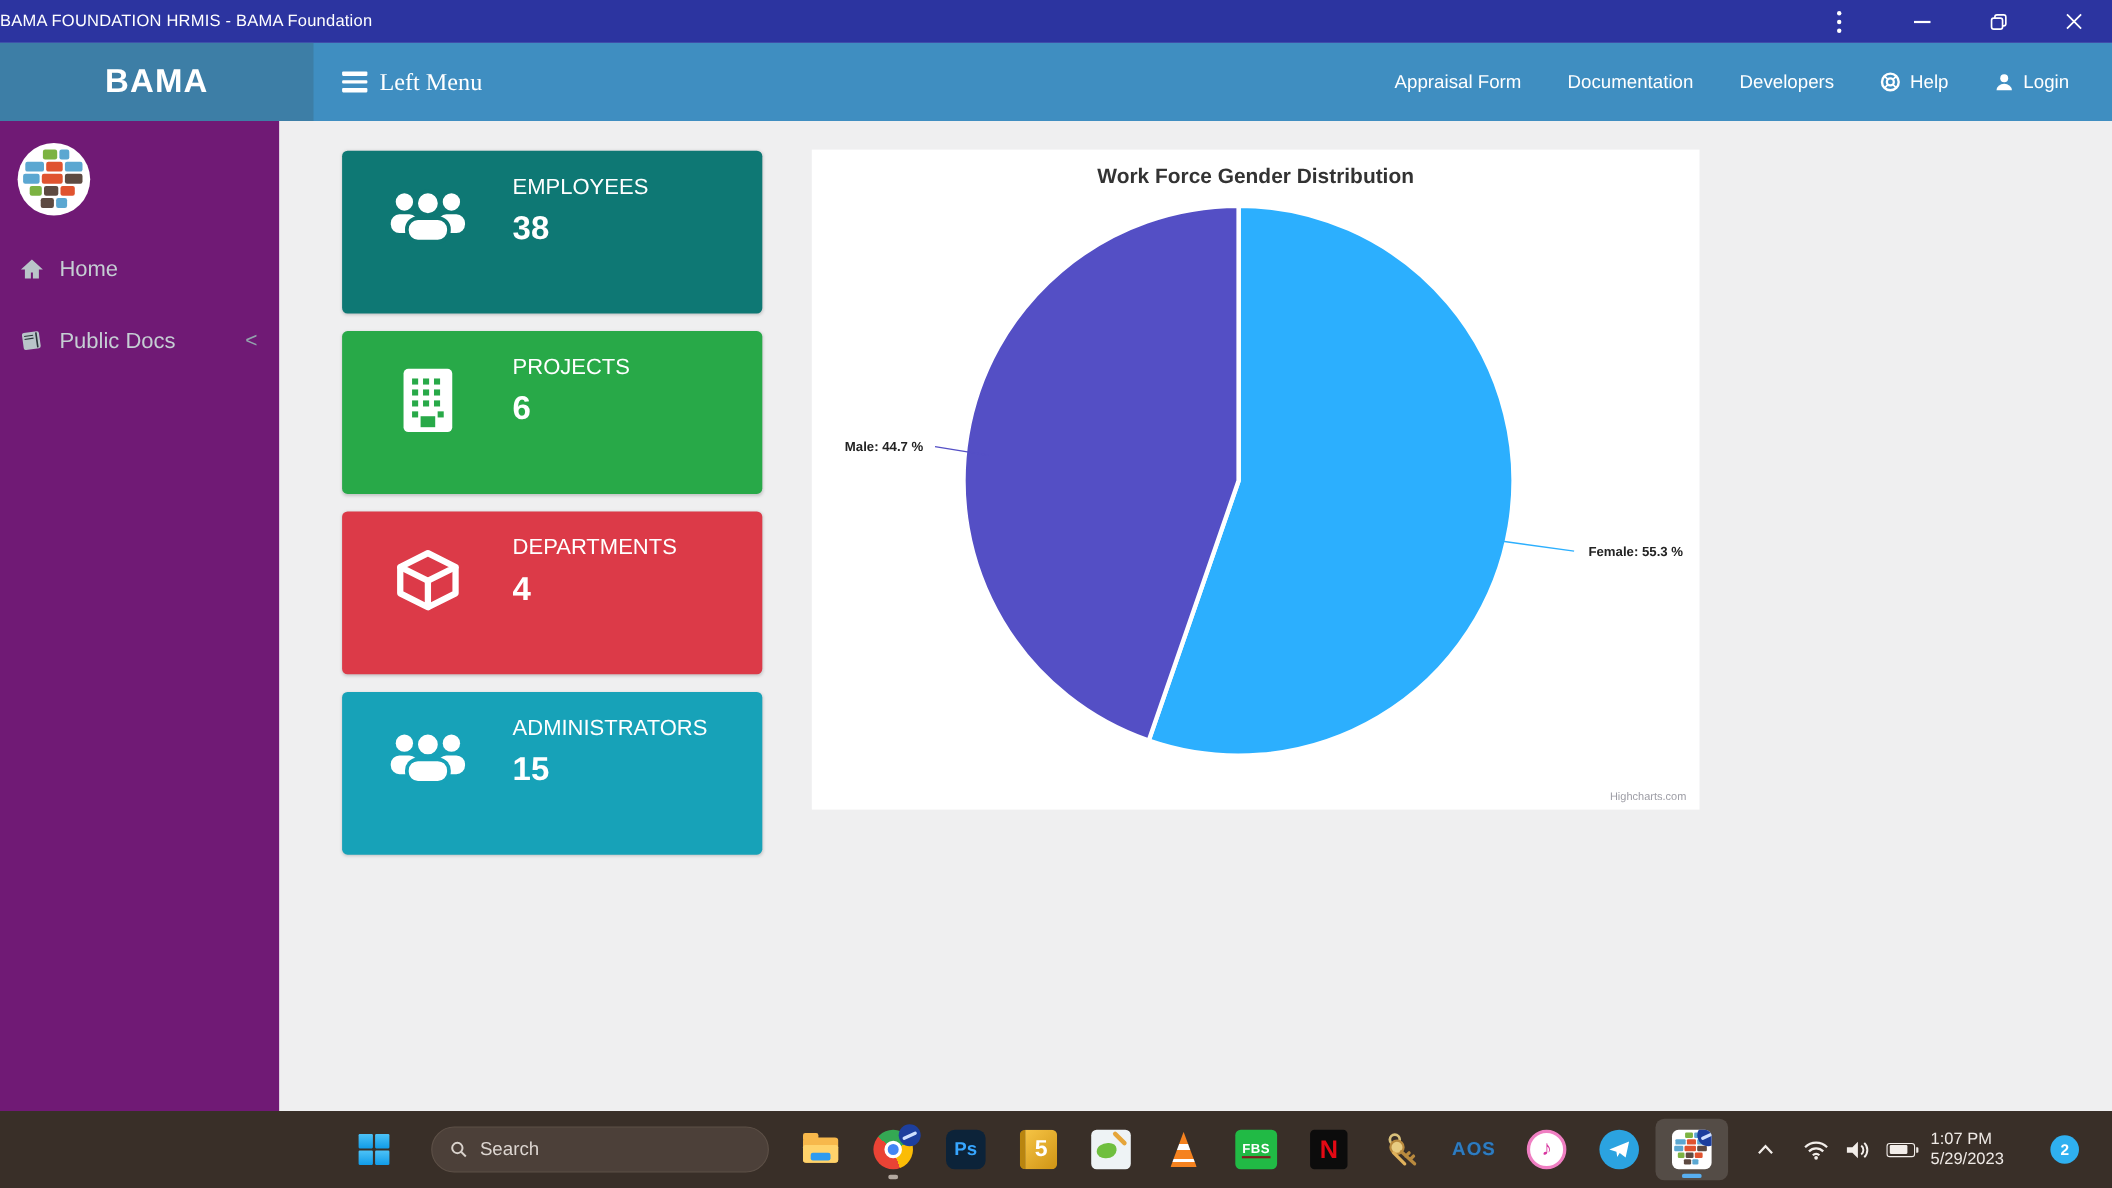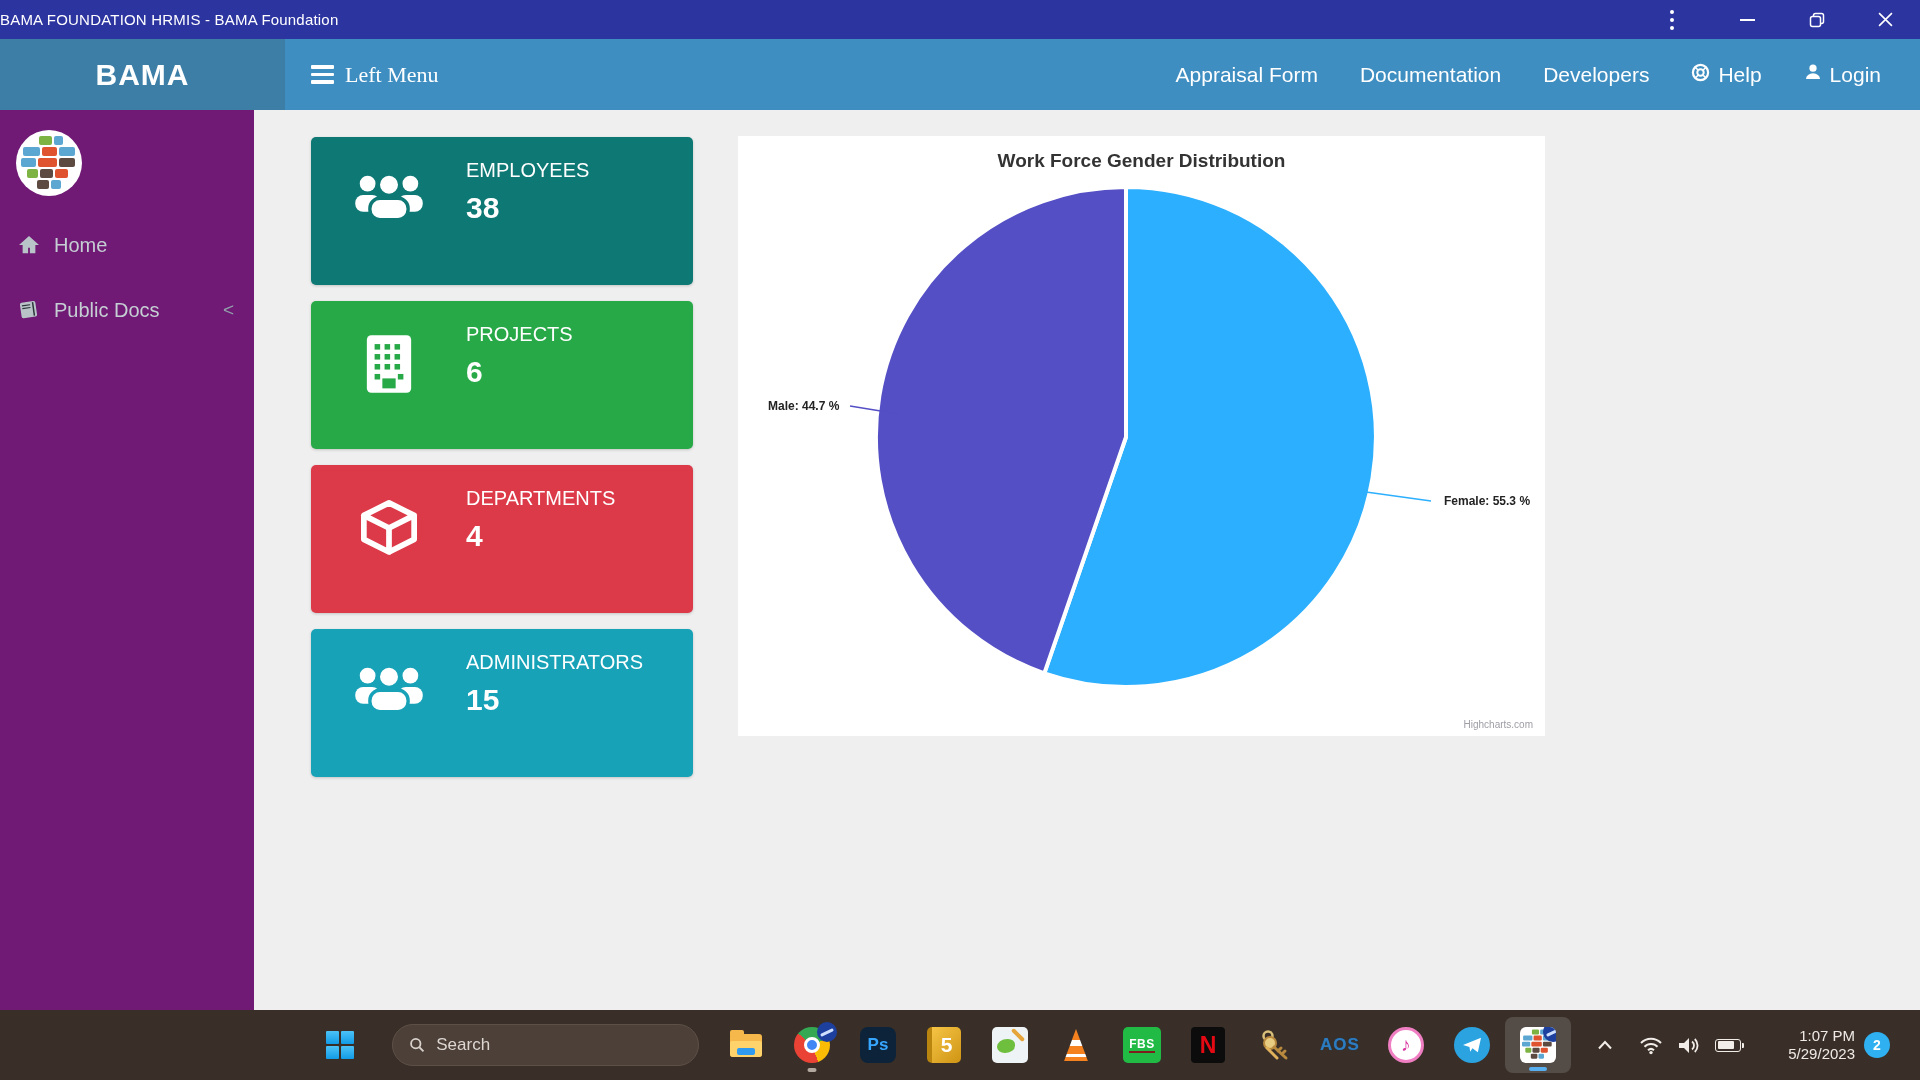--- a/index.html
+++ b/index.html
@@ -18,21 +18,21 @@
 
   
   .navbar { height:71px; background:#3f8ec1; display:flex; align-items:center; color:#fff; }
   .brand { width:285px; height:100%; background:#3d7ea6; display:flex; align-items:center;
            justify-content:center; font-size:30px; font-weight:bold; letter-spacing:1px; }
   .menu-toggle { display:flex; align-items:center; gap:11px; margin-left:26px; cursor:pointer;
            font-family:"Liberation Serif","DejaVu Serif",serif; font-size:22px; }
   .hamburger { display:flex; flex-direction:column; gap:4px; }
   .hamburger i { width:23px; height:3.5px; background:#fff; border-radius:1px; }
   .nav-items { margin-left:auto; display:flex; align-items:center; padding-right:18px; }
-  .nav-item { padding:0 21px; font-size:21px; display:flex; align-items:flex-start; gap:8px;
+  .nav-item { padding:0 21px; font-size:17px; display:flex; align-items:center; gap:8px;
               cursor:pointer; white-space:nowrap; }
 
   
   .workspace { display:flex; height:900px; }
   .sidebar { width:254px; background:#701a75; flex:none; }
   .logo-circle { width:66px; height:66px; border-radius:50%; background:#fff;
                  margin:20px 0 0 16px; position:relative; overflow:hidden; }
   .mosaic { position:absolute; left:5px; top:5px; width:56px; height:56px; }
   .mosaic i { position:absolute; height:9px; border-radius:2px; }
   .mosaic i:nth-child(1){left:18px;top:1px;width:13px;background:#7cb342;}
@@ -142,21 +142,21 @@
   .ic-tg { width:36px; height:36px; border-radius:50%; background:#2ba3e0; }
   .ic-bama { width:36px; height:36px; background:#fff; border-radius:6px; overflow:hidden; }
   .ic-bama .mosaic { left:2px; top:2px; }
 
   .tray { position:absolute; right:0; top:0; height:100%; display:flex; align-items:center; }
   .tray-btn { display:flex; align-items:center; justify-content:center; cursor:pointer; }
   .tray .chevron { width:34px; margin-right:14px; }
   .tray .wifi { width:30px; margin-right:7px; }
   .tray .vol { width:30px; margin-right:7px; }
   .tray .batt { width:36px; margin-right:9px; }
-  .clock { width:100px; text-align:right; font-size:15px; line-height:18px; cursor:pointer; }
+  .clock { width:100px; font-size:15px; line-height:18px; cursor:pointer; }
   .notif-badge { width:26px; height:26px; border-radius:50%; background:#2fb0f0; color:#fff;
       font-size:14px; font-weight:bold; display:flex; align-items:center; justify-content:center;
       margin:0 30px 0 9px; cursor:pointer; }
   .battery-body { width:26px; height:13px; border:1.5px solid #f2ede9; border-radius:3px; position:relative; }
   .battery-body::before { content:""; position:absolute; left:1.5px; top:1.5px; bottom:1.5px; width:16px;
       background:#f2ede9; border-radius:1px; }
   .battery-body::after { content:""; position:absolute; right:-4px; top:3px; width:2.5px; height:5px;
       background:#f2ede9; border-radius:0 1px 1px 0; }
 </style>
 </head>

